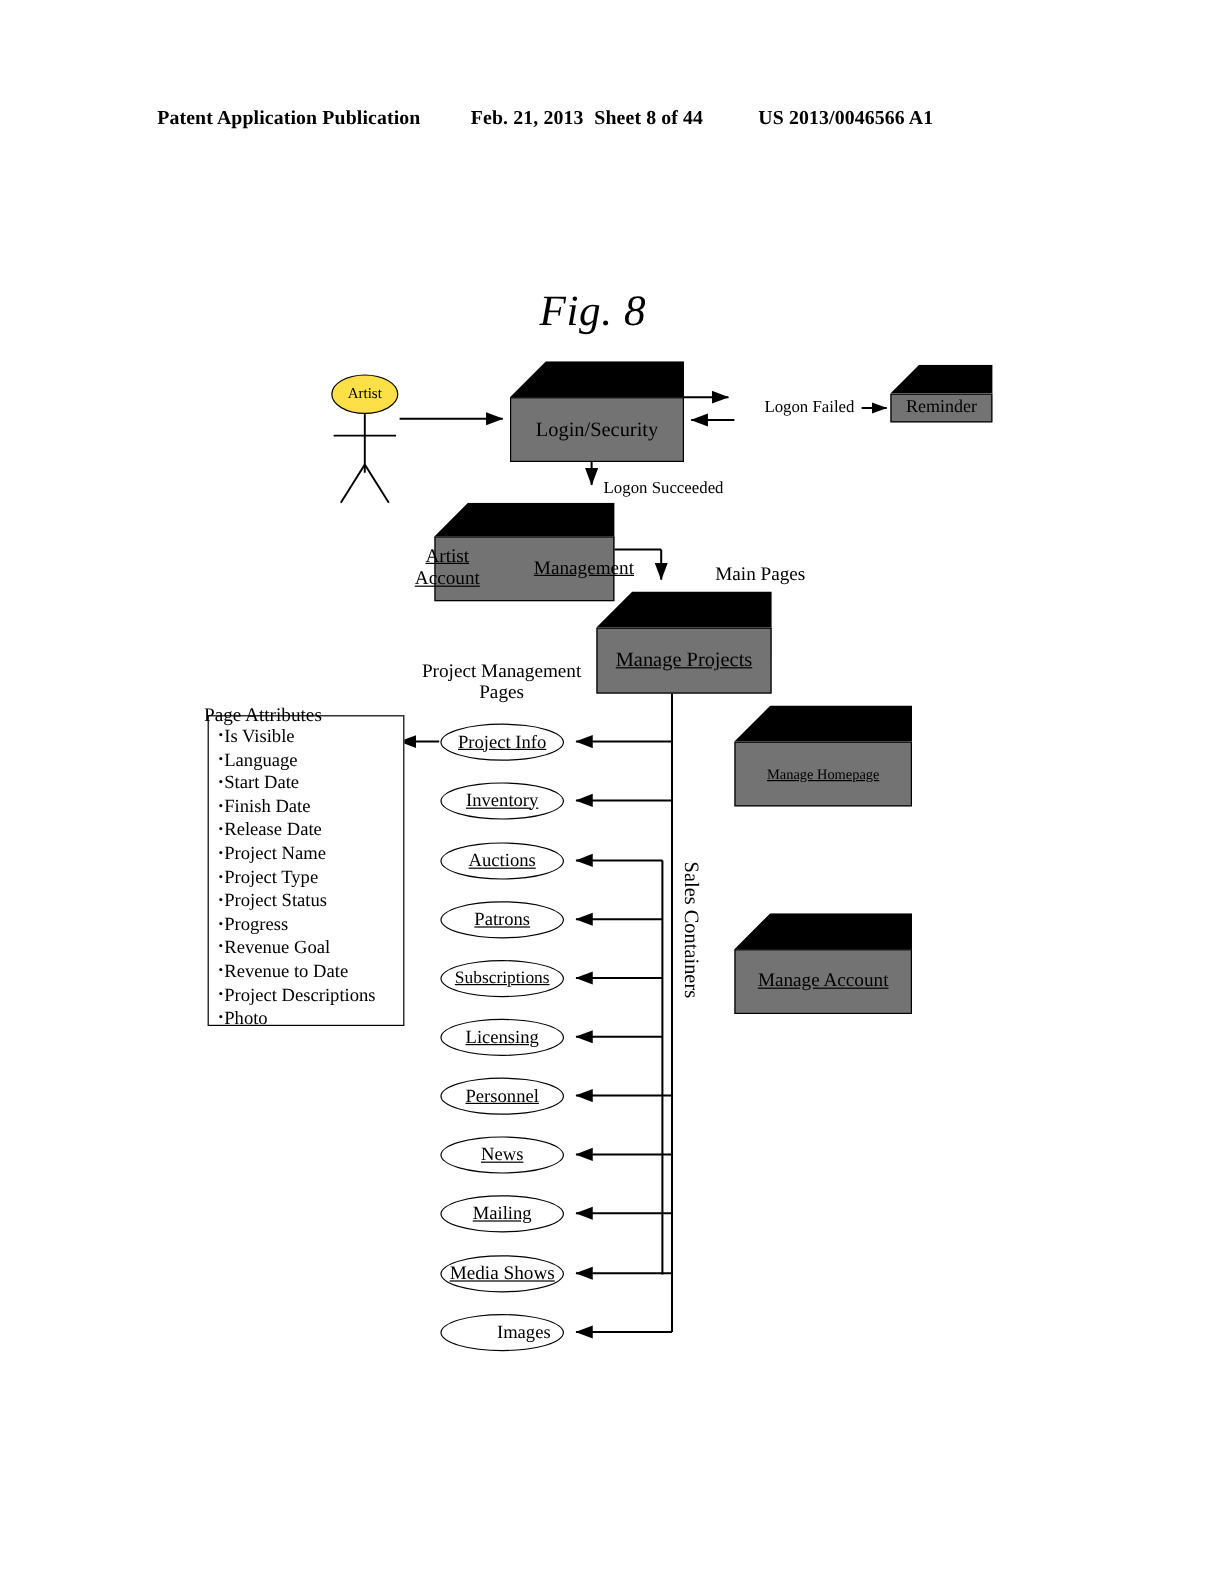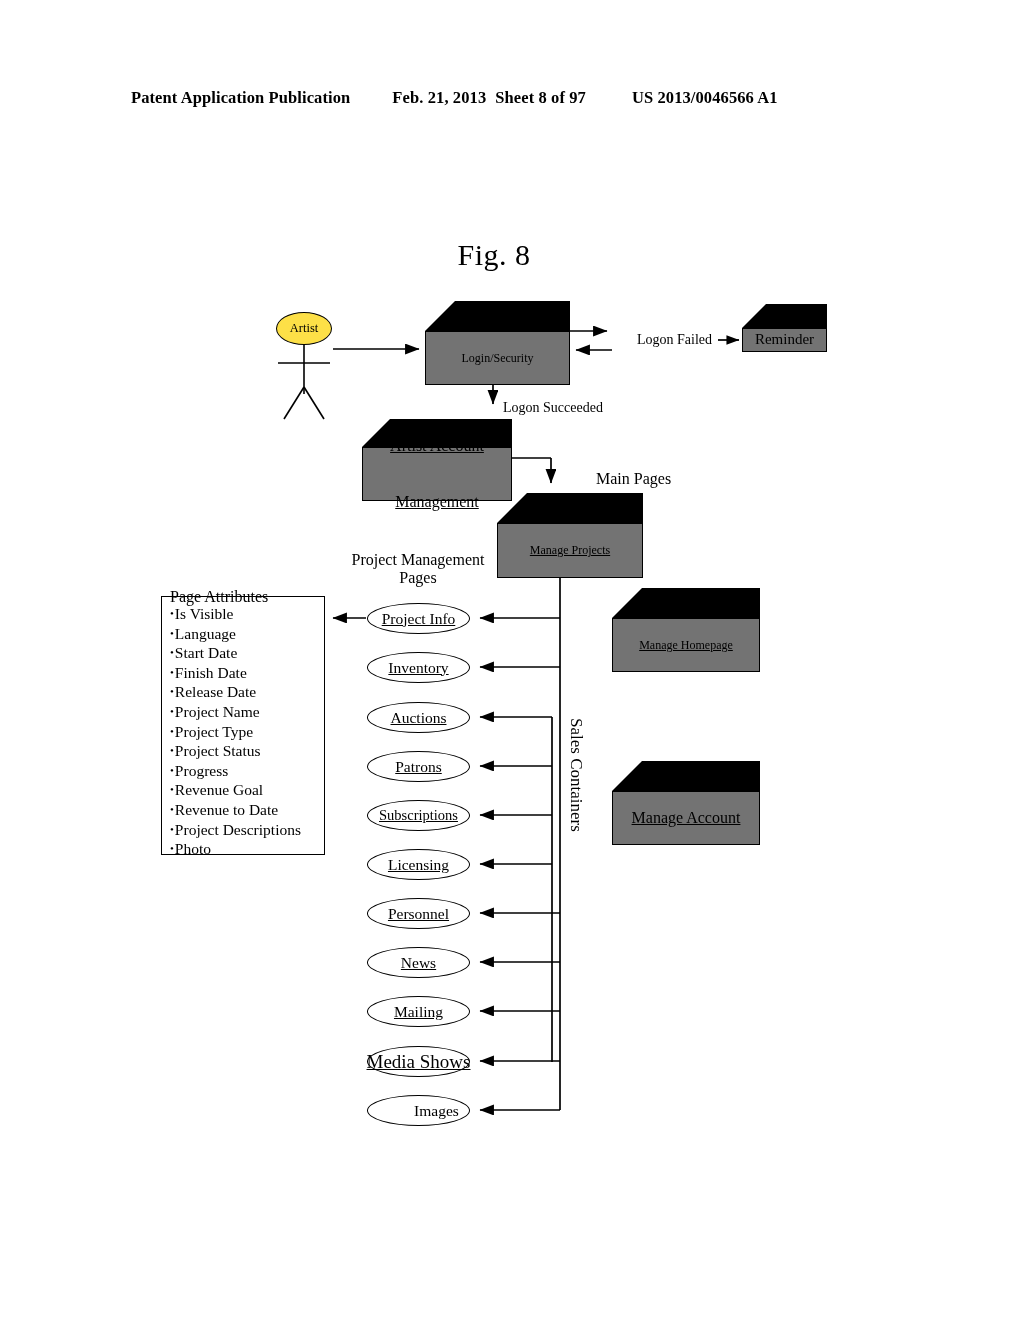--- a/index.html
+++ b/index.html
@@ -34,22 +34,23 @@
   .pub-header .h-date  { margin-left: 42px; }
   .pub-header .h-sheet { margin-left: 9px; }
   .pub-header .h-num   { margin-left: 46px; }
 
   
   .fig-caption {
     position: absolute;
     left: 0; top: 238px;
     width: 1024px;
     text-align: center;
-    font-size: 30px;
+    font-size: 36px;
     letter-spacing: 0.5px;
+    font-style: italic;
   }
   .fig-caption .inner { margin-left: -36px; }
 
   
   #diagram {
     position: absolute;
     left: 0; top: 0;
     width: 1024px; height: 1320px;
   }
   #svg-lines {
@@ -81,21 +82,21 @@
   }
   .box3d .shade {
     position: absolute;
     left: 0; top: 0;
     width: 100%;
     height: 100%;
     z-index: 1;
   }
   .box3d .label {
     text-decoration: underline;
-    font-size: 12px;
+    font-size: 17px;
     padding: 0 4px;
   }
   .box3d .label.nounderline { text-decoration: none; }
 
   
   .ellipse {
     position: absolute;
     box-sizing: border-box;
     border: 1.6px solid #000;
     border-radius: 50%;
@@ -108,21 +109,21 @@
   }
   .ellipse span {
     text-decoration: underline;
     white-space: nowrap;
   }
   .ellipse span.nounderline { text-decoration: none; margin-left: 36px; }
 
   
   .attr-box {
     position: absolute;
-    left: 161px; top: 596px;
+    left: 173px; top: 596px;
     width: 164px; height: 259px;
     box-sizing: border-box;
     border: 1.6px solid #000;
     background: #fff;
     padding: 7px 0 0 8px;
     z-index: 3;
   }
   .attr-box ul {
     list-style: none;
     margin: 0;
@@ -174,21 +175,21 @@
     justify-content: center;
     font-size: 12.5px;
   }
 </style>
 </head>
 <body>
 
 <div class="pub-header">
   <span class="h-title">Patent Application Publication</span>
   <span class="h-date">Feb. 21, 2013</span>
-  <span class="h-sheet">Sheet 8 of 97</span>
+  <span class="h-sheet">Sheet 8 of 44</span>
   <span class="h-num">US 2013/0046566 A1</span>
 </div>
 
 <div class="fig-caption">
   <span class="inner">Fig. 8</span>
 </div>
 
 <div id="diagram">
 
   <svg id="svg-lines" viewBox="0 0 1024 1320">
@@ -269,21 +270,21 @@
       <span class="label nounderline" style="font-size:15px;">Reminder</span>
     </div>
   </div>
 
   <div class="txt small" style="left:503px; top:400px;">Logon Succeeded</div>
 
   <div class="box3d" style="left:362px; top:447px; width:150px; height:54px;">
     <svg class="shade" width="180" height="82" style="left:0;top:-28px;">
       <polygon points="0,28 28,0 180,0 180,54 150,82 150,28" fill="#000"></polygon>
     </svg>
-    <div class="face" style="flex-direction:column;gap:37px;">
+    <div class="face" style="flex-direction:row;gap:37px;">
       <span class="label" style="font-size:16px;">Artist Account</span>
       <span class="label" style="font-size:16px;text-decoration:underline;">Management</span>
     </div>
   </div>
 
   <div class="txt" style="left:596px; top:470px;">Main Pages</div>
 
   <div class="box3d" style="left:497px; top:523px; width:146px; height:55px;padding-left:32px;">
     <svg class="shade" width="176" height="85" style="left:0;top:-30px;">
       <polygon points="0,30 30,0 176,0 176,55 146,85 146,30" fill="#000"></polygon>
@@ -339,21 +340,21 @@
   <div class="ellipse" style="left:367px; top:898px; width:103px; height:31px;">
     <span>Personnel</span>
   </div>
   <div class="ellipse" style="left:367px; top:947px; width:103px; height:31px;">
     <span>News</span>
   </div>
   <div class="ellipse" style="left:367px; top:996px; width:103px; height:31px;">
     <span>Mailing</span>
   </div>
   <div class="ellipse" style="left:367px; top:1046px; width:103px; height:31px;">
-    <span style="font-size:19px;">Media Shows</span>
+    <span style="font-size:16px;">Media Shows</span>
   </div>
   <div class="ellipse" style="left:367px; top:1095px; width:103px; height:31px;">
     <span class="nounderline">Images</span>
   </div>
 
   <div class="vert-label" style="left:566px; top:718px;">Sales Containers</div>
 
   <div class="box3d" style="left:612px; top:618px; width:148px; height:54px;">
     <svg class="shade" width="178" height="84" style="left:0;top:-30px;">
       <polygon points="0,30 30,0 178,0 178,54 148,84 148,30" fill="#000"></polygon>

